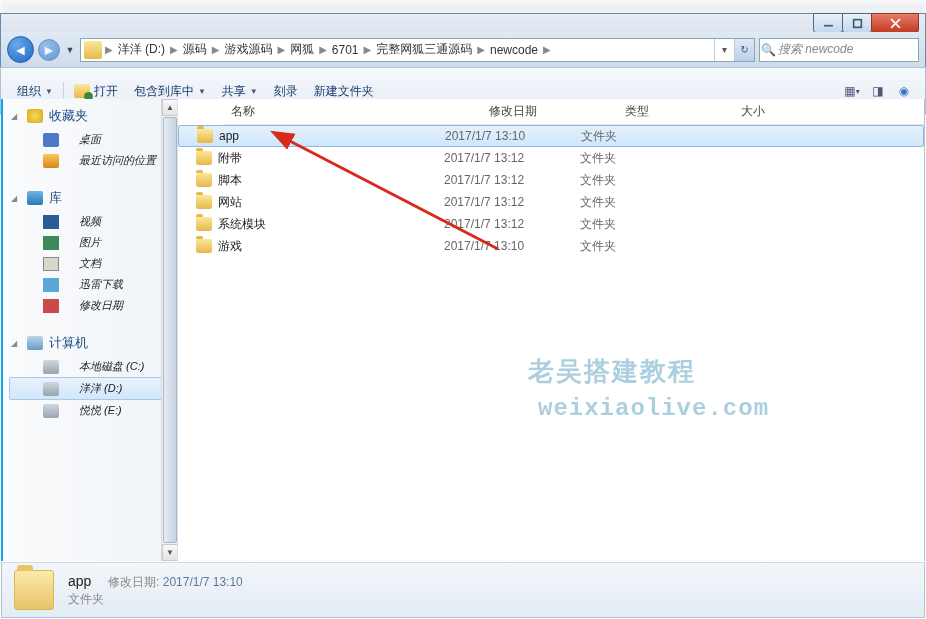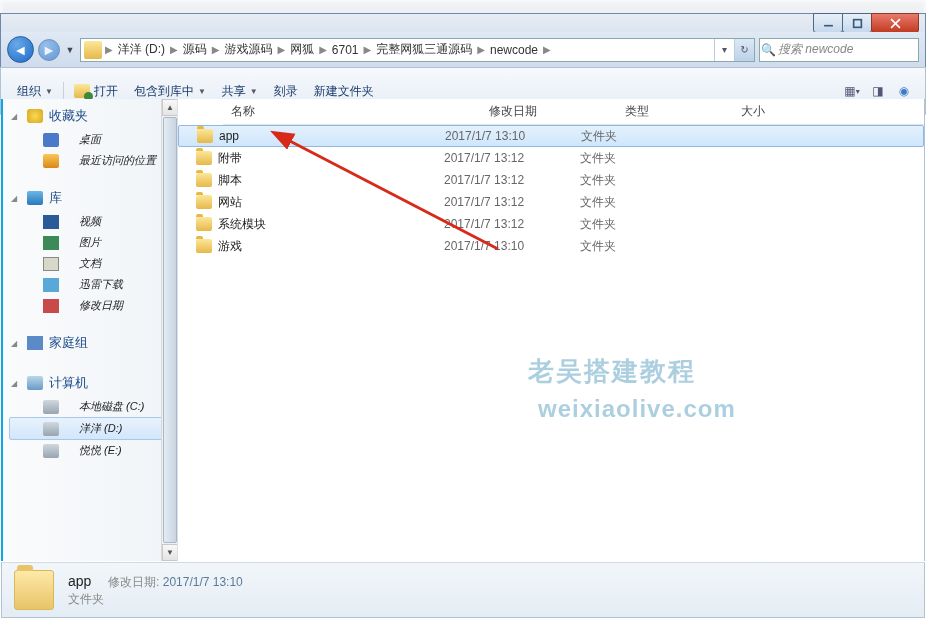--- a/index.html
+++ b/index.html
@@ -76,21 +76,21 @@
 .rows { }
 .row { height: 22px; display: flex; align-items: center; font-size: 12px; color: #222; }
 .row.sel { background: linear-gradient(#e4f1fd,#cfe6fb); border: 1px solid #90b8e0; border-radius: 2px; }
 .row .c-name { display: flex; align-items: center; gap: 6px; padding-left: 18px; }
 .row .fico { width: 16px; height: 14px; background: linear-gradient(#fce79a,#e6b84a); border-radius: 2px; position: relative; }
 .row .fico::before { content: ""; position: absolute; top: -3px; left: 0; width: 7px; height: 3px; background: #e6b84a; border-radius: 2px 2px 0 0; }
 .row .c-date, .row .c-type, .row .c-size { color: #666; }
 
 .arrow-overlay { position: absolute; top: 30px; left: 90px; pointer-events: none; }
 .watermark1 { position: absolute; top: 255px; left: 350px; font-size: 26px; font-weight: bold; color: #6aa8c8; opacity: .55; letter-spacing: 2px; pointer-events: none; }
-.watermark2 { position: absolute; top: 296px; left: 360px; font-size: 24px; font-weight: bold; color: #6aa8c8; opacity: .55; letter-spacing: 1px; pointer-events: none; }
+.watermark2 { position: absolute; top: 296px; left: 360px; font-size: 24px; font-weight: bold; color: #6aa8c8; opacity: .55; letter-spacing: 1px; pointer-events: none; font-family: Liberation Mono, monospace; }
 
 .sidebar-scroll { position: absolute; top: 0; right: -1px; bottom: 0; width: 17px; background: #f0f0f0; border-left: 1px solid #dadada; display: flex; flex-direction: column; }
 .scroll-btn { height: 17px; background: linear-gradient(#f8f8f8,#e4e4e4); border: 1px solid #c8c8c8; display: flex; align-items: center; justify-content: center; font-size: 8px; color: #555; }
 .scroll-thumb { flex: 1; margin: 1px; background: linear-gradient(to right,#e4ecf4,#c8d4e0); border: 1px solid #a8b8c8; border-radius: 2px; }
 .sidebar { position: relative; }
 
 
 .status { position: absolute; left: 1px; right: 1px; bottom: 1px; height: 56px; background: linear-gradient(#f2f6fa,#e4ecf4); border: 1px solid #b2c2d2; border-top: 1px solid #d0dae4; display: flex; align-items: center; padding: 6px 12px; gap: 14px; font-size: 12px; color: #555; }
 .status-thumb { width: 40px; height: 40px; background: linear-gradient(#fde9a8,#e8c468); border-radius: 3px; position: relative; border: 1px solid #d8b858; }
 .status-thumb::before { content: ""; position: absolute; top: -6px; left: 2px; width: 16px; height: 6px; background: #e8c468; border-radius: 3px 3px 0 0; }
@@ -225,26 +225,20 @@
             <span class="sico sico-dl"></span>
             <span>迅雷下载</span>
           </div>
         <div class="side-item">
             <span class="sico sico-youku"></span>
             <span>修改日期</span>
           </div>
       </div>
       <div class="side-group">
         <div class="side-head">
-            <span class="sico sico-home"></span>
-            <span>家庭组</span>
-          </div>
-      </div>
-      <div class="side-group">
-        <div class="side-head">
             <span class="sico sico-comp"></span>
             <span>计算机</span>
           </div>
         <div class="side-item">
             <span class="sico sico-drive"></span>
             <span>本地磁盘 (C:)</span>
           </div>
         <div class="side-item sel">
             <span class="sico sico-drive"></span>
             <span>洋洋 (D:)</span>

